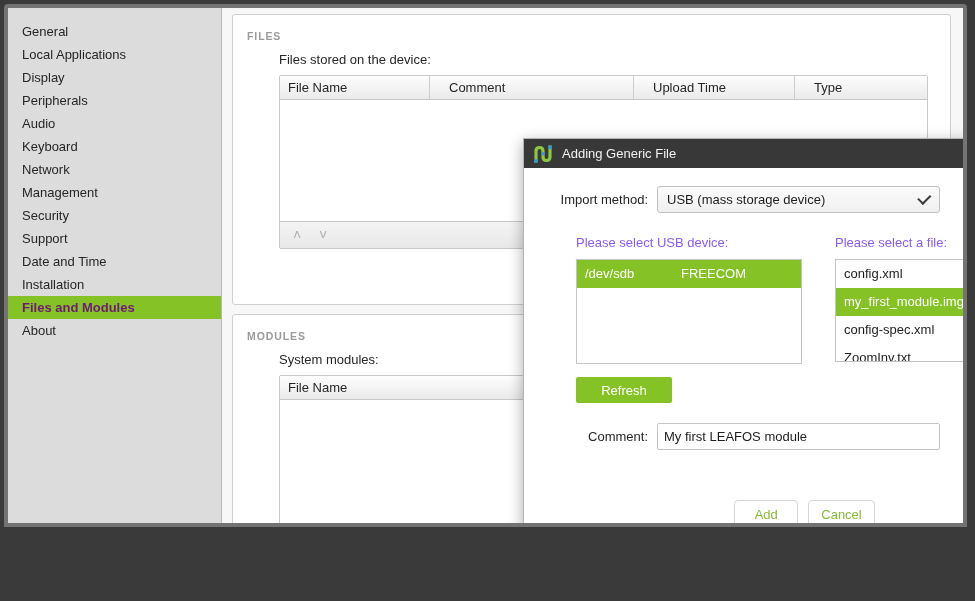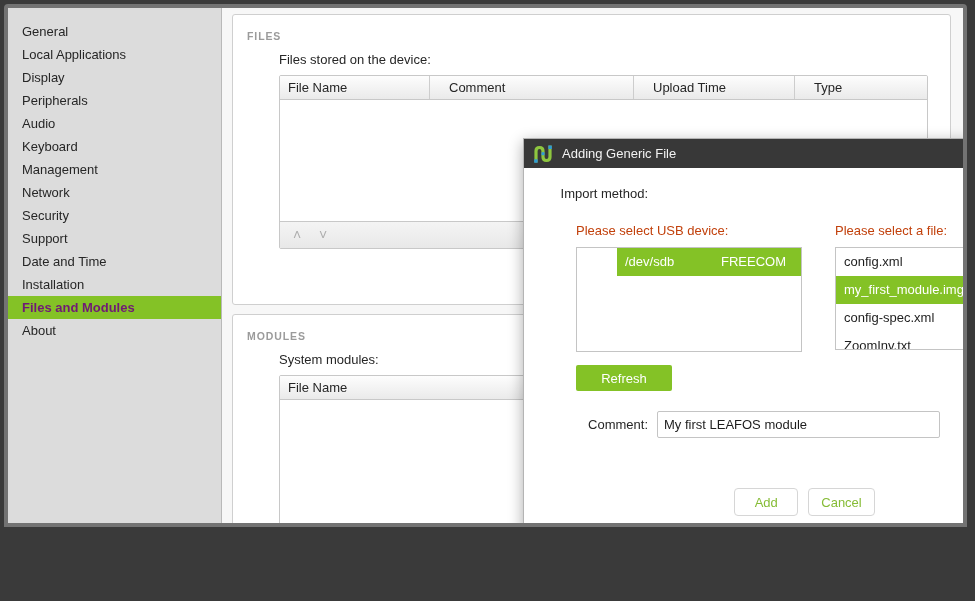--- a/index.html
+++ b/index.html
@@ -220,31 +220,31 @@
   .chevron-down {
     width: 10px; height: 6px;
     border-left: 2px solid #3b3b3b;
     border-bottom: 2px solid #3b3b3b;
     transform: rotate(-45deg) translate(1px,-2px);
   }
 
   .lists-row { display: flex; gap: 33px; padding-left: 28px; }
   .list-col-label {
     font-size: 13px;
-    color: #c2410c;
+    color: #8b5cf6;
     margin-bottom: 9px;
   }
   .listbox {
     border: 1px solid #c4c4c4;
     background: #ffffff;
     box-sizing: border-box;
     overflow: hidden;
     position: relative;
   }
-  #usb-listbox { width: 226px; height: 105px; padding-left: 40px; }
+  #usb-listbox { width: 226px; height: 105px; }
   #file-listbox { width: 204px; height: 103px; display: flex; }
   .file-list-items { flex: 1 1 auto; overflow: hidden; }
 
   .list-row {
     height: 28px;
     line-height: 28px;
     padding-left: 8px;
     font-size: 13px;
     color: #1d1d1d;
     white-space: nowrap;
@@ -310,22 +310,22 @@
 
 <div id="window-frame">
 
   <div id="sidebar">
       <div class="sidebar-item">General</div>
       <div class="sidebar-item">Local Applications</div>
       <div class="sidebar-item">Display</div>
       <div class="sidebar-item">Peripherals</div>
       <div class="sidebar-item">Audio</div>
       <div class="sidebar-item">Keyboard</div>
+      <div class="sidebar-item">Network</div>
       <div class="sidebar-item">Management</div>
-      <div class="sidebar-item">Network</div>
       <div class="sidebar-item">Security</div>
       <div class="sidebar-item">Support</div>
       <div class="sidebar-item">Date and Time</div>
       <div class="sidebar-item">Installation</div>
       <div class="sidebar-item selected">Files and Modules</div>
       <div class="sidebar-item">About</div>
     </div>
 
   <div id="content">
 
@@ -391,20 +391,24 @@
           </svg>
         </span>
         <span>Adding Generic File</span>
       </div>
 
       <div id="dialog-body">
 
         
         <div class="field-row">
           <span class="field-label">Import method:</span>
+          <div class="select-box">
+            <span>USB (mass storage device)</span>
+            <span class="chevron-down"></span>
+          </div>
         </div>
 
         
         <div class="lists-row">
           <div>
             <div class="list-col-label">Please select USB device:</div>
             <div class="listbox" id="usb-listbox">
                 <div class="list-row usb-row selected">
                   <span class="usb-dev">/dev/sdb</span>
                   <span class="usb-name">FREECOM</span>

